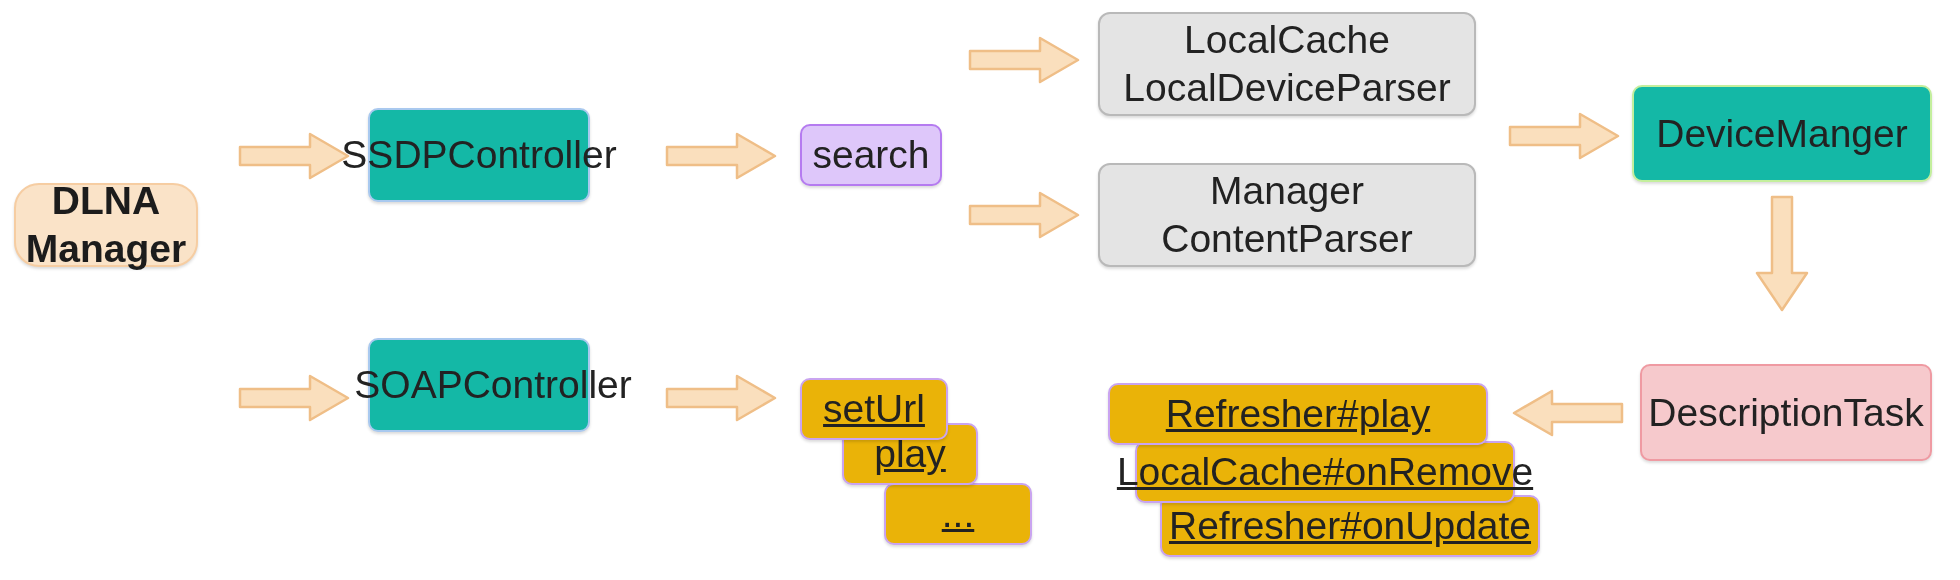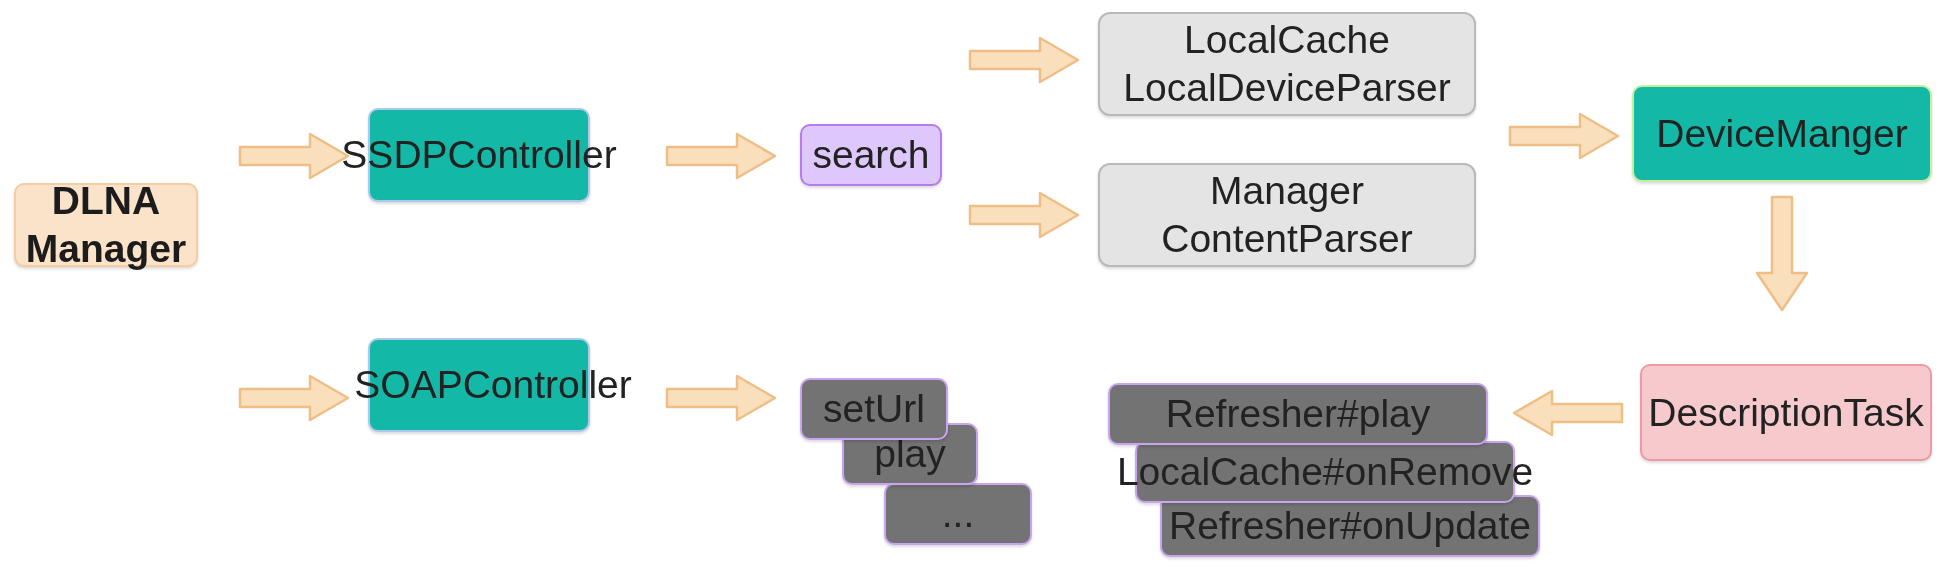--- a/index.html
+++ b/index.html
@@ -46,22 +46,23 @@
   }
   .node.blue {
     background: #14b8a6;
     border-color: #a9c9ef;
   }
   .node.purple {
     background: #dec7fa;
     border-color: #b57bf0;
   }
   .node.purple-soft {
-    background: #737373;
+    background: #eab308;
     border-color: #c9a4f0;
+    text-decoration: underline;
   }
   .node.gray {
     background: #e4e4e4;
     border-color: #b9b9b9;
     border-radius: 12px;
   }
   .node.green {
     background: #14b8a6;
     border-color: #c4ef9d;
   }
@@ -130,21 +131,21 @@
   <div class="node green" style="left:1632px; top:85px; width:300px; height:97px;">
     <span>DeviceManger</span>
   </div>
 
   <div class="arrow" style="left:1754px; top:195px; width:56px; height:118px;">
     <svg width="56" height="118" viewBox="0 0 56 118">
       <path d="M18,2 L38,2 L38,78 L53,78 L28,115 L3,78 L18,78 Z" fill="#fadfbd" stroke="#efbe87" stroke-width="2.5" stroke-linejoin="round"></path>
     </svg>
   </div>
 
-  <div class="node orange" style="left:14px; top:183px; width:184px; height:84px;">
+  <div class="node orange" style="left:14px; top:183px; width:184px; height:84px;border-radius:25px;">
     <span>DLNA
 Manager</span>
   </div>
 
   <div class="arrow" style="left:238px; top:373px; width:112px; height:50px;">
     <svg width="112" height="50" viewBox="0 0 112 50">
       <path d="M2,16 L72,16 L72,3 L110,25 L72,47 L72,34 L2,34 Z" fill="#fadfbd" stroke="#efbe87" stroke-width="2.5" stroke-linejoin="round"></path>
     </svg>
   </div>
 

